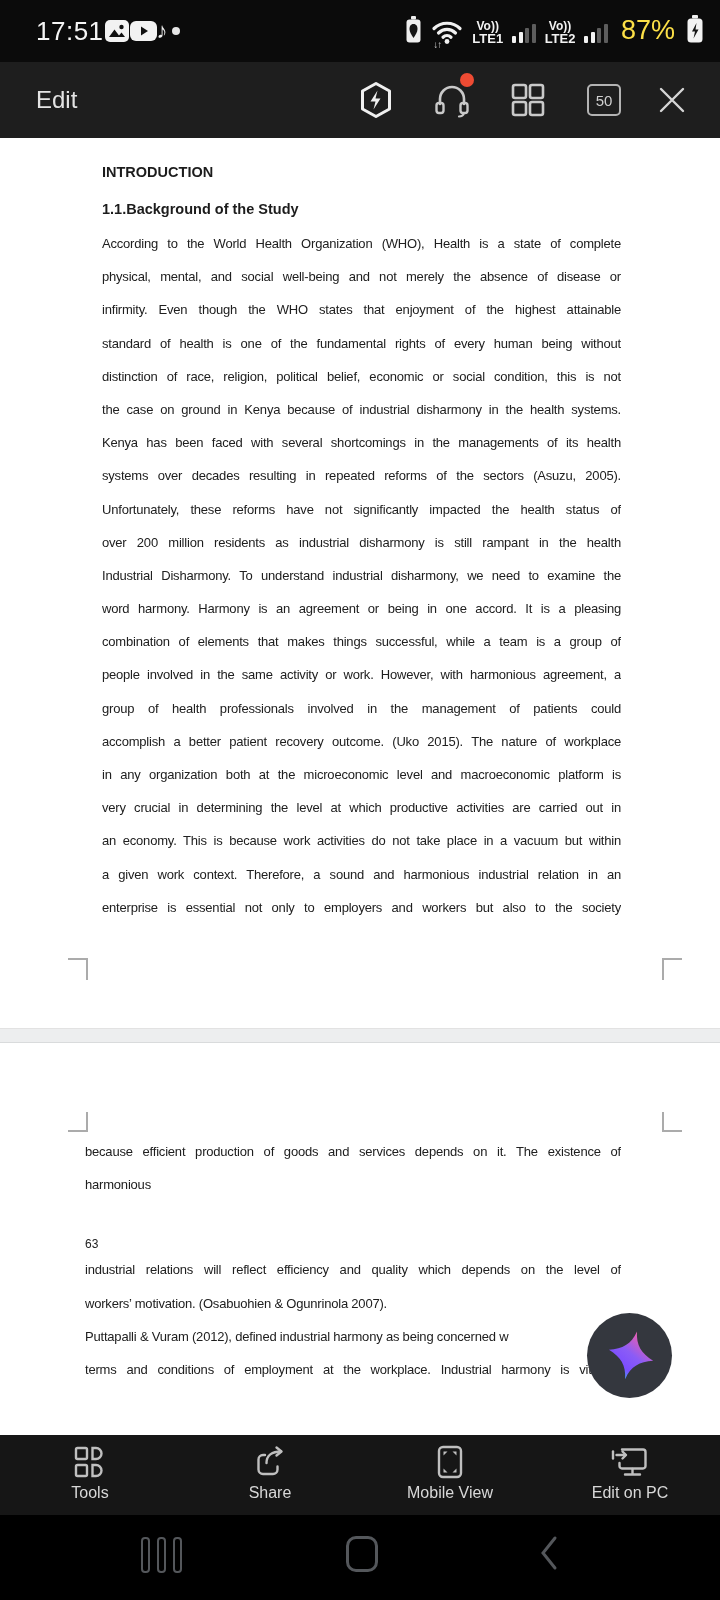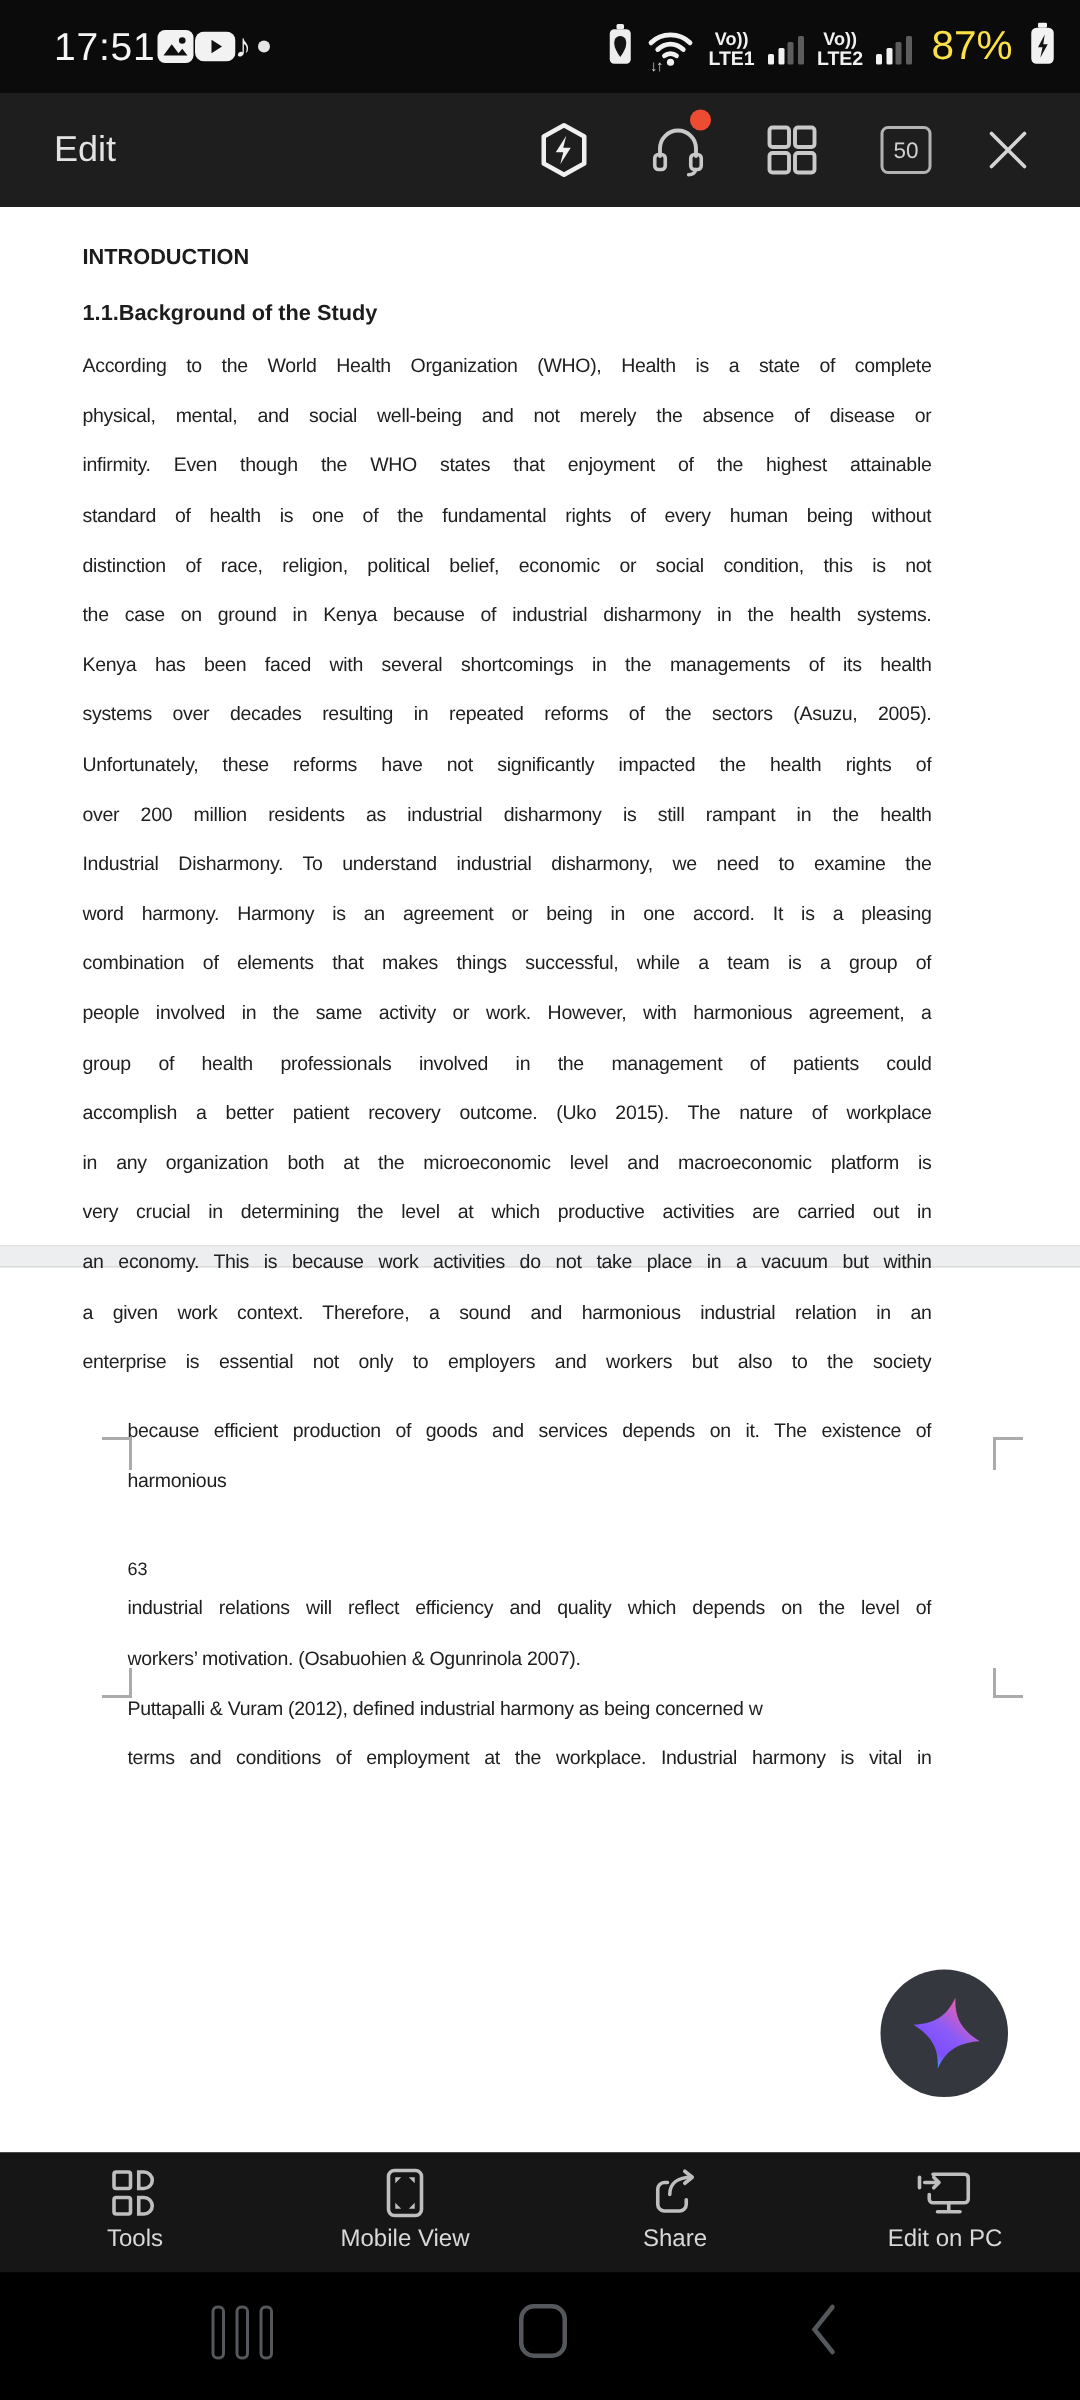--- a/index.html
+++ b/index.html
@@ -28,21 +28,21 @@
   .edit-bar{position:absolute;left:0;top:62px;width:720px;height:76px;background:#1e1e1e;
             display:flex;align-items:center;padding:0 18px 0 36px;box-sizing:border-box;}
   .eb-title{color:#e3e3e3;font-size:24px;flex:1;}
   .eb-icons{display:flex;align-items:center;}
   .eb-slot{width:76px;display:flex;justify-content:center;position:relative;}
   .badge{position:absolute;top:-9px;right:16px;width:14px;height:14px;border-radius:50%;background:#ee4b33;}
   .page-ind{width:30px;height:28px;border:2px solid #b3b3b3;border-radius:5px;color:#cfcfcf;
             font-size:15px;display:flex;align-items:center;justify-content:center;}
   
   .doc{position:absolute;left:0;top:138px;width:720px;height:1297px;background:#fff;overflow:hidden;}
-  .page1{height:692px;box-sizing:border-box;padding:14px 99px 0 55px;}
+  .page1{height:890px;box-sizing:border-box;padding:14px 99px 0 102px;}
   .page-divider{height:13px;background:#edeeef;border-top:1px solid #e2e2e2;border-bottom:1px solid #d9dbdc;}
   .page2{height:392px;box-sizing:border-box;padding:92px 99px 0 85px;}
   .blk-h1,.blk-h2{font-weight:bold;font-size:14.5px;color:#1c1c1c;display:flex;align-items:center;}
   .blk-h1{height:39px;} .blk-h2{height:36px;}
   .blk-j,.blk-l{font-size:13px;color:#202020;height:33.2px;line-height:33.2px;letter-spacing:-0.2px;overflow:hidden;}
   .blk-j{text-align:justify;text-align-last:justify;}
   .blk-l{text-align:left;}
   .blk-c{font-size:12px;color:#202020;height:18px;line-height:18px;}
   .mk{position:absolute;width:18px;height:20px;}
   .mk-bl{left:68px;top:820px;border-top:2px solid #ababab;border-right:2px solid #ababab;}
@@ -179,21 +179,21 @@
         <div class="blk-h1">INTRODUCTION</div>
         <div class="blk-h2">1.1.Background of the Study</div>
         <div class="blk-j">According to the World Health Organization (WHO), Health is a state of complete</div>
         <div class="blk-j">physical, mental, and social well-being and not merely the absence of disease or</div>
         <div class="blk-j">infirmity. Even though the WHO states that enjoyment of the highest attainable</div>
         <div class="blk-j">standard of health is one of the fundamental rights of every human being without</div>
         <div class="blk-j">distinction of race, religion, political belief, economic or social condition, this is not</div>
         <div class="blk-j">the case on ground in Kenya because of industrial disharmony in the health systems.</div>
         <div class="blk-j">Kenya has been faced with several shortcomings in the managements of its health</div>
         <div class="blk-j">systems over decades resulting in repeated reforms of the sectors (Asuzu, 2005).</div>
-        <div class="blk-j">Unfortunately, these reforms have not significantly impacted the health rights of</div>
+        <div class="blk-j">Unfortunately, these reforms have not significantly impacted the health status of</div>
         <div class="blk-j">over 200 million residents as industrial disharmony is still rampant in the health</div>
         <div class="blk-j">Industrial Disharmony. To understand industrial disharmony, we need to examine the</div>
         <div class="blk-j">word harmony. Harmony is an agreement or being in one accord. It is a pleasing</div>
         <div class="blk-j">combination of elements that makes things successful, while a team is a group of</div>
         <div class="blk-j">people involved in the same activity or work. However, with harmonious agreement, a</div>
         <div class="blk-j">group of health professionals involved in the management of patients could</div>
         <div class="blk-j">accomplish a better patient recovery outcome. (Uko 2015). The nature of workplace</div>
         <div class="blk-j">in any organization both at the microeconomic level and macroeconomic platform is</div>
         <div class="blk-j">very crucial in determining the level at which productive activities are carried out in</div>
         <div class="blk-j">an economy. This is because work activities do not take place in a vacuum but within</div>
@@ -235,38 +235,38 @@
     <div class="tb-item">
       <svg width="34" height="34" viewBox="0 0 34 34">
         <rect x="3" y="3" width="11" height="11" rx="1.5" stroke="#bfbfbf" stroke-width="2.4" fill="none"></rect>
         <path d="M19.5 3 h3.5 a5.5 5.5 0 0 1 0 11 h-3.5 z" stroke="#bfbfbf" stroke-width="2.4" fill="none"></path>
         <rect x="3" y="20" width="11" height="11" rx="1.5" stroke="#bfbfbf" stroke-width="2.4" fill="none"></rect>
         <path d="M19.5 20 h3.5 a5.5 5.5 0 0 1 0 11 h-3.5 z" stroke="#bfbfbf" stroke-width="2.4" fill="none"></path>
       </svg>
       <span class="tb-label">Tools</span>
     </div>
     <div class="tb-item">
+      <svg width="34" height="34" viewBox="0 0 34 34">
+        <path d="M12 10 H10 a4.5 4.5 0 0 0 -4.5 4.5 v10 a4.5 4.5 0 0 0 4.5 4.5 h10 a4.5 4.5 0 0 0 4.5 -4.5 v-3" stroke="#bfbfbf" stroke-width="2.4" fill="none" stroke-linecap="round"></path>
+        <path d="M13.5 18 C13.5 10.5 19 6.5 28 6.5" stroke="#bfbfbf" stroke-width="2.4" fill="none" stroke-linecap="round"></path>
+        <path d="M23.5 2.5 L28.5 6.5 L23.5 10.5" stroke="#bfbfbf" stroke-width="2.4" fill="none" stroke-linecap="round" stroke-linejoin="round"></path>
+      </svg>
+      <span class="tb-label">Share</span>
+    </div>
+    <div class="tb-item">
       <svg width="26" height="34" viewBox="0 0 26 34">
         <rect x="2" y="2" width="22" height="30" rx="4" stroke="#bfbfbf" stroke-width="2.4" fill="none"></rect>
         <path d="M6.5 6.5 h4 l-4 4 z" fill="#bfbfbf"></path>
           <path d="M19.5 6.5 v4 l-4 -4 z" fill="#bfbfbf"></path>
         <path d="M6.5 27.5 h4 l-4 -4 z" fill="#bfbfbf"></path>
           <path d="M19.5 27.5 v-4 l-4 4 z" fill="#bfbfbf"></path>
       </svg>
       <span class="tb-label">Mobile View</span>
     </div>
     <div class="tb-item">
-      <svg width="34" height="34" viewBox="0 0 34 34">
-        <path d="M12 10 H10 a4.5 4.5 0 0 0 -4.5 4.5 v10 a4.5 4.5 0 0 0 4.5 4.5 h10 a4.5 4.5 0 0 0 4.5 -4.5 v-3" stroke="#bfbfbf" stroke-width="2.4" fill="none" stroke-linecap="round"></path>
-        <path d="M13.5 18 C13.5 10.5 19 6.5 28 6.5" stroke="#bfbfbf" stroke-width="2.4" fill="none" stroke-linecap="round"></path>
-        <path d="M23.5 2.5 L28.5 6.5 L23.5 10.5" stroke="#bfbfbf" stroke-width="2.4" fill="none" stroke-linecap="round" stroke-linejoin="round"></path>
-      </svg>
-      <span class="tb-label">Share</span>
-    </div>
-    <div class="tb-item">
       <svg width="40" height="34" viewBox="0 0 40 34">
         <path d="M12 4.5 H33 a2.5 2.5 0 0 1 2.5 2.5 V21 a2.5 2.5 0 0 1 -2.5 2.5 H12 a2.5 2.5 0 0 1 -2.5 -2.5 v-3" stroke="#bfbfbf" stroke-width="2.4" fill="none" stroke-linecap="round"></path>
         <path d="M22.5 24 v4.5 M15 29.5 h15" stroke="#bfbfbf" stroke-width="2.4" fill="none" stroke-linecap="round"></path>
         <path d="M3 6.5 v7" stroke="#bfbfbf" stroke-width="2.4" stroke-linecap="round"></path>
         <path d="M6.5 10 h9" stroke="#bfbfbf" stroke-width="2.4" stroke-linecap="round"></path>
         <path d="M12.5 6.5 L16 10 L12.5 13.5" stroke="#bfbfbf" stroke-width="2.4" fill="none" stroke-linecap="round" stroke-linejoin="round"></path>
       </svg>
       <span class="tb-label">Edit on PC</span>
     </div>
   </div>

